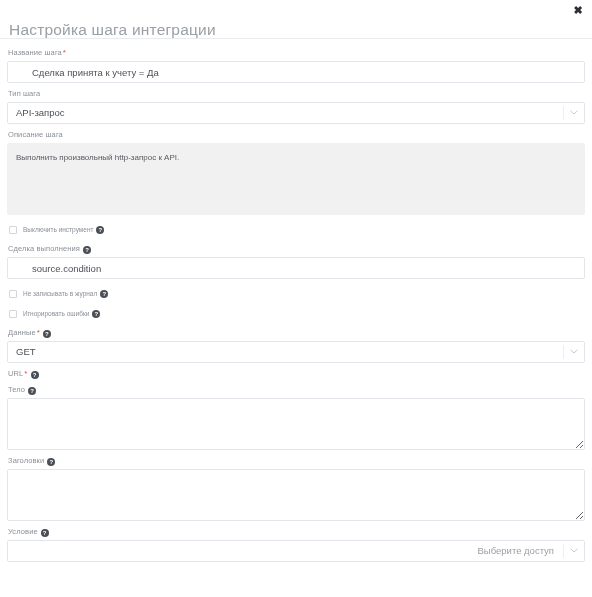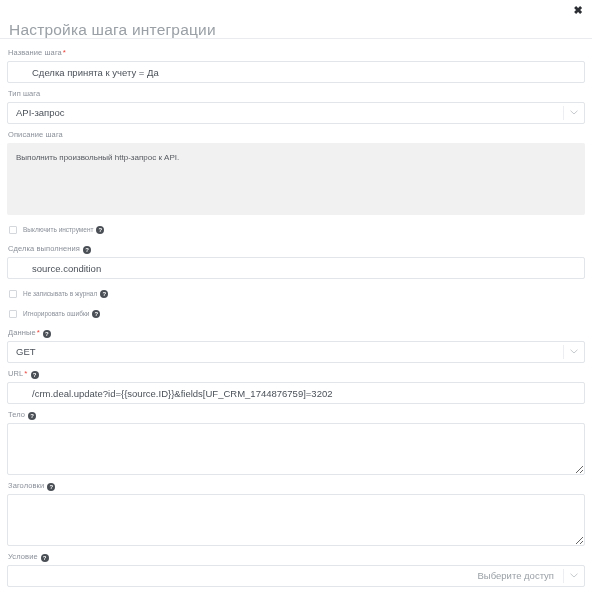--- a/index.html
+++ b/index.html
@@ -281,21 +281,20 @@
             <path d="M0.5 0.7 L4 4 L7.5 0.7" fill="none" stroke="#c6cace" stroke-width="1"></path>
           </svg>
       </span>
     </div>
   </div>
 
   <div class="field-group">
     <label class="field-label">
       <span>URL</span><span class="req-star">*</span><span class="help-icon">?</span>
     </label>
-    <input class="text-input" type="text" value="/crm.deal.update?id={{source.ID}}&amp;fields[UF_CRM_1744876759]=3202" style="">
   </div>
 
   <div class="field-group">
     <label class="field-label">
       <span>Тело</span><span class="help-icon">?</span>
     </label>
     <textarea class="textarea-input" style=""></textarea>
   </div>
 
   <div class="field-group">

